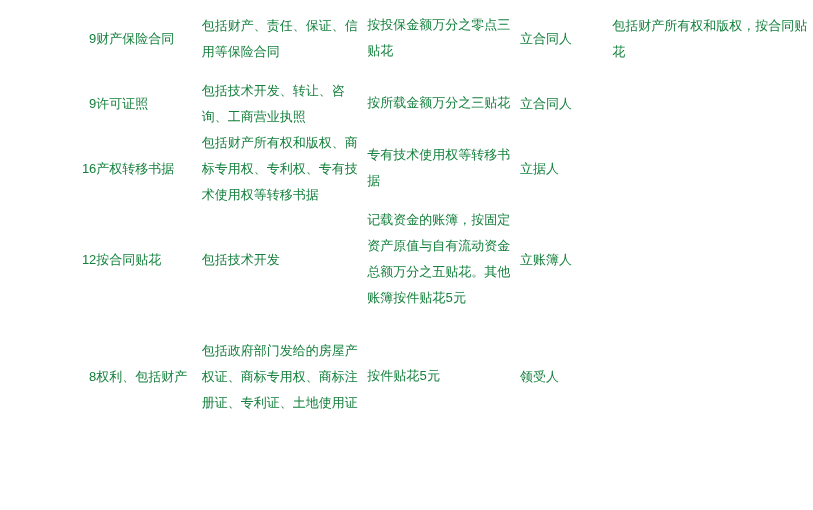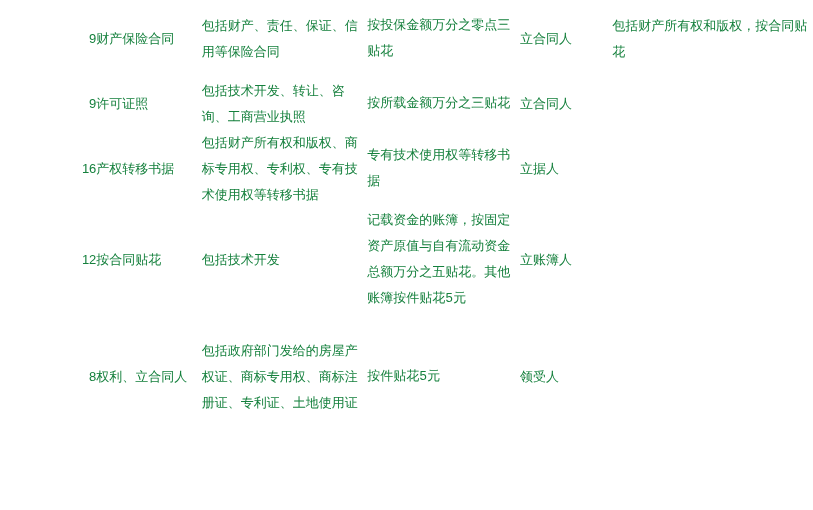--- a/index.html
+++ b/index.html
@@ -107,21 +107,21 @@
       <tr class="row-12">
         <td class="c-num">12</td>
         <td class="c-name">按合同贴花</td>
         <td class="c-scope">包括技术开发</td>
         <td class="c-rate">记载资金的账簿，按固定资产原值与自有流动资金总额万分之五贴花。其他账簿按件贴花5元</td>
         <td class="c-payer">立账簿人</td>
         <td class="c-note"></td>
       </tr>
       <tr class="row-13">
         <td class="c-num">8</td>
-        <td class="c-name">权利、立合同人</td>
+        <td class="c-name">权利、包括财产</td>
         <td class="c-scope">包括政府部门发给的房屋产权证、商标专用权、商标注册证、专利证、土地使用证</td>
         <td class="c-rate">按件贴花5元</td>
         <td class="c-payer">领受人</td>
         <td class="c-note"></td>
       </tr>
     </tbody>
   </table>
 </div>
 
 </body></html>

